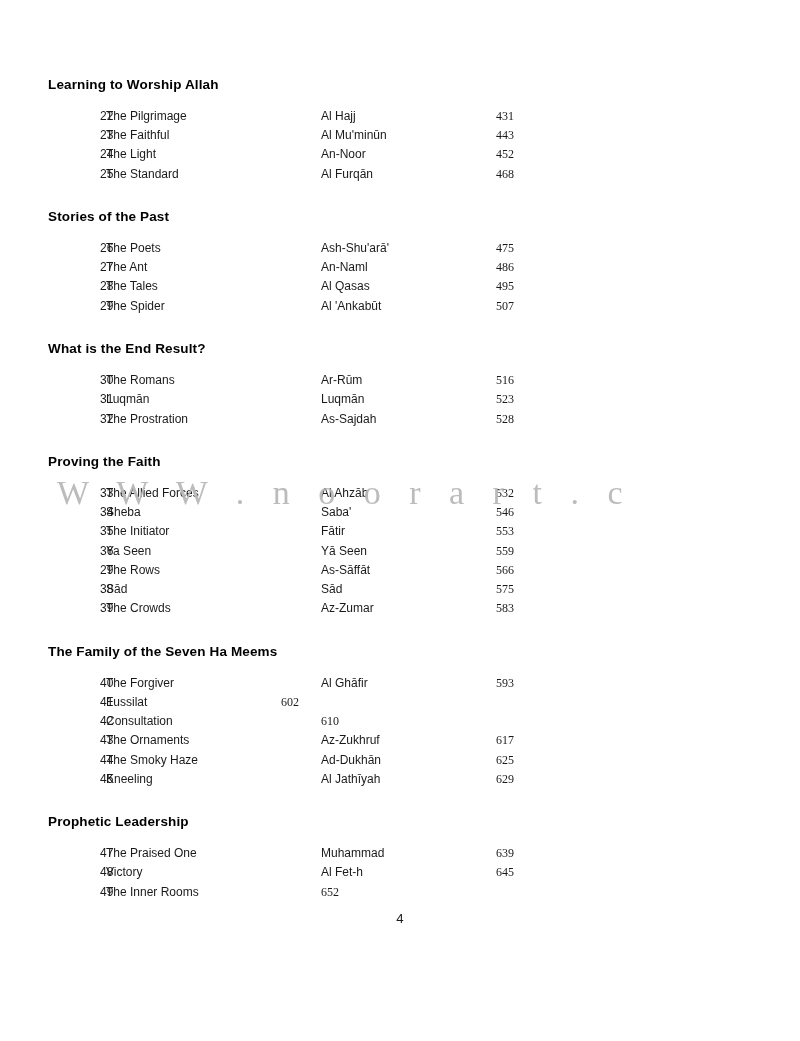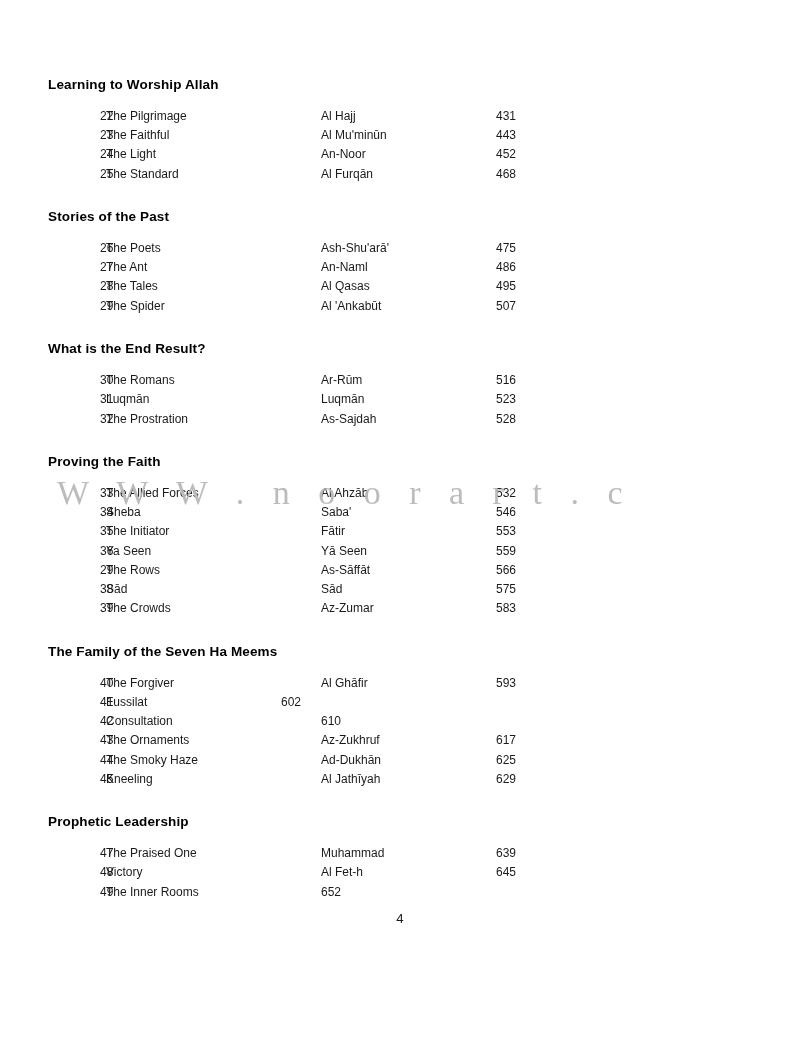--- a/index.html
+++ b/index.html
@@ -61,20 +61,21 @@
     width: 215px;
     flex: 0 0 215px;
   }
   .col-arabic {
     width: 175px;
     flex: 0 0 175px;
   }
   .col-page {
     width: 60px;
     flex: 0 0 60px;
+    font-family: Liberation Serif, serif;
   }
   .page-number {
     position: absolute;
     bottom: 62px;
     left: 0;
     width: 800px;
     text-align: center;
     font-size: 13.2px;
     color: #1a1a1a;
   }

